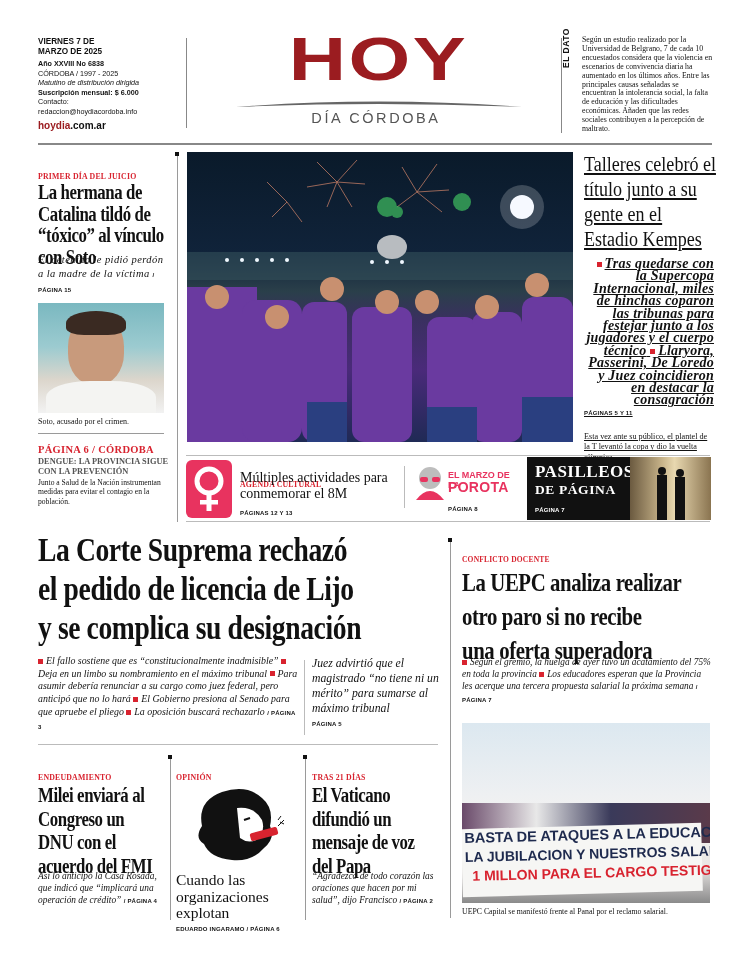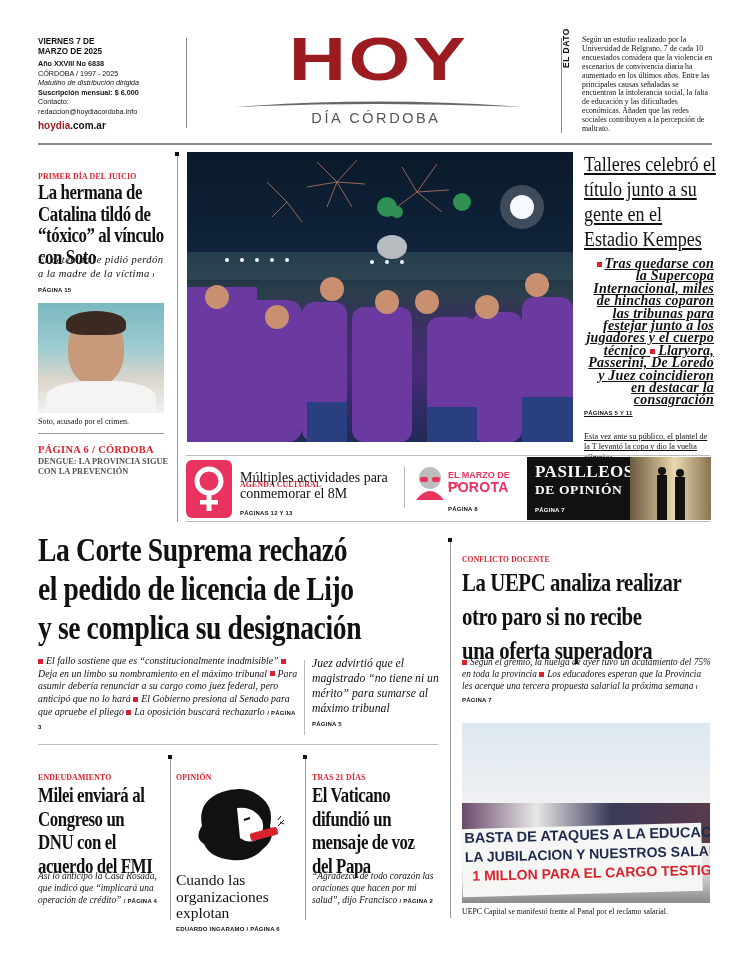--- a/index.html
+++ b/index.html
@@ -74,20 +74,21 @@
   <div style="position:absolute;left:30px;top:12px;width:56px;height:70px;border-radius:45%;background:#c89a7c;"></div>
   <div style="position:absolute;left:28px;top:8px;width:60px;height:24px;border-radius:50% 50% 30% 30%;background:#3a2a22;"></div>
   <div style="position:absolute;left:8px;top:78px;width:110px;height:40px;border-radius:40% 40% 0 0;background:#f4f4f2;"></div>
 </div>
 <div class="abs serif" style="left:38px;top:417px;font-size:8px;">Soto, acusado por el crimen.</div>
 <div class="hline" style="left:38px;top:433px;width:126px;"></div>
 
 <div class="abs" style="left:38px;top:444px;width:135px;">
   <div class="serif" style="font-weight:bold;font-size:10.5px;color:#d8232f;letter-spacing:0.3px;">PÁGINA 6 / CÓRDOBA</div>
   <div class="serif" style="font-weight:bold;font-size:8.4px;line-height:10px;color:#555;margin-top:2px;">DENGUE: LA PROVINCIA SIGUE CON LA PREVENCIÓN</div>
+  <div class="serif" style="font-size:7.6px;line-height:9.3px;margin-top:1px;">Junto a Salud de la Nación instrumentan medidas para evitar el contagio en la población.</div>
 </div>
 
 <div class="vline" style="left:177px;top:152px;height:370px;"></div>
 <div class="sq" style="left:175px;top:152px;"></div>
 
 <div class="photo talleres-photo">
   <svg width="386" height="290" style="position:absolute;left:0;top:0;">
     <g stroke="#e89070" stroke-width="0.8" opacity="0.8">
       <line x1="150" y1="30" x2="130" y2="10"></line>
         <line x1="150" y1="30" x2="170" y2="8"></line>
@@ -183,21 +184,21 @@
       <rect x="18" y="11" width="8" height="5" rx="2" fill="#e8335f"></rect>
     <path d="M2 34 Q16 16 30 34 Z" fill="#e8335f"></path>
   </svg>
   <div class="sans" style="position:absolute;left:36px;top:8px;font-weight:bold;font-size:9px;color:#e8335f;">EL MARZO DE LA</div>
   <div class="sans" style="position:absolute;left:36px;top:17px;font-weight:900;font-size:14px;color:#e8335f;letter-spacing:0.3px;">POROTA</div>
   <div class="pg" style="position:absolute;left:36px;top:44px;">PÁGINA 8</div>
 </div>
 
 <div class="abs" style="left:527px;top:457px;width:184px;height:63px;background:#111;">
   <div class="serif" style="position:absolute;left:8px;top:5px;color:#fff;font-weight:bold;font-size:17px;letter-spacing:0.5px;">PASILLEOS</div>
-  <div class="serif" style="position:absolute;left:8px;top:25px;color:#fff;font-weight:bold;font-size:13.5px;letter-spacing:0.6px;">DE OPINIÓN</div>
+  <div class="serif" style="position:absolute;left:8px;top:25px;color:#fff;font-weight:bold;font-size:13.5px;letter-spacing:0.6px;">DE PÁGINA</div>
   <div class="pg" style="position:absolute;left:8px;top:50px;color:#fff;">PÁGINA 7</div>
   <div style="position:absolute;left:103px;top:0;width:81px;height:63px;background:linear-gradient(90deg,#6b5a40,#c8b48a 40%,#e8d8b0 55%,#8a7450);">
     <svg width="81" height="63">
         <g fill="#111">
           <circle cx="32" cy="14" r="4"></circle>
           <rect x="27" y="18" width="10" height="45"></rect>
           <circle cx="50" cy="16" r="4"></circle>
           <rect x="45" y="20" width="10" height="43"></rect>
         </g>
       </svg>

